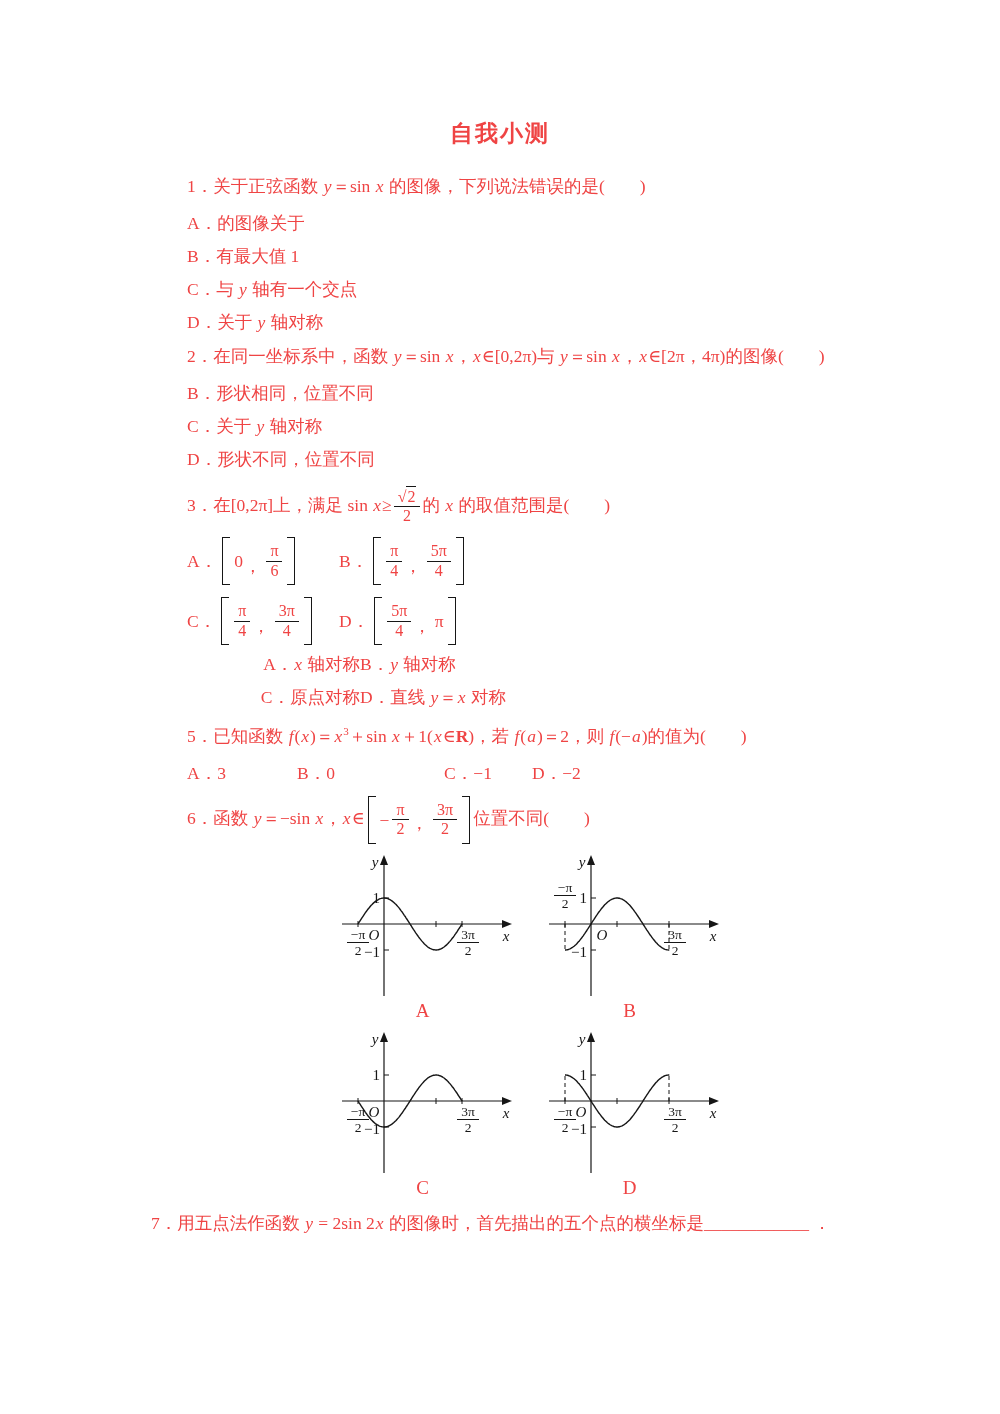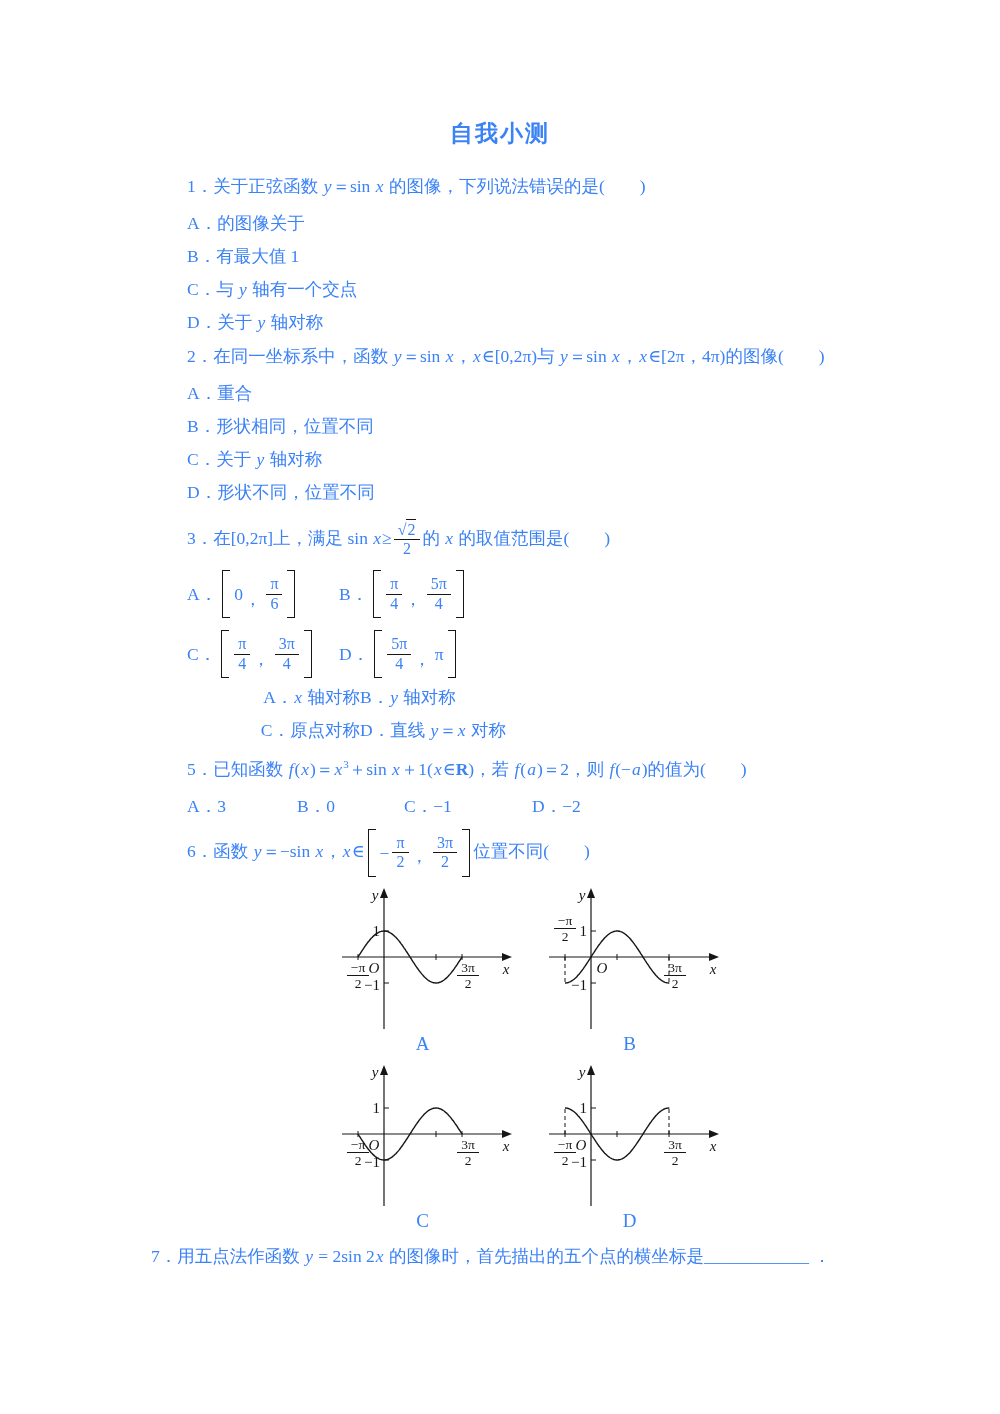--- a/index.html
+++ b/index.html
@@ -1,17 +1,17 @@
 <!DOCTYPE html>
 <html><head>
 <meta charset="utf-8">
 <style>
   html,body{margin:0;padding:0;background:#fff;}
   .page{position:relative;width:1000px;height:1414px;background:#ffffff;overflow:hidden;
-        font-family:"Liberation Serif","DejaVu Serif",serif;font-size:17.5px;color:#3b82f6;}
+        font-family:"Liberation Serif","DejaVu Serif",serif;font-size:17.5px;color:#ef4444;}
   .title{margin:0;padding-top:118px;text-align:center;font-size:23px;font-weight:bold;
          font-family:"Liberation Sans","DejaVu Sans",sans-serif;letter-spacing:2px;}
   .content{padding:22px 117px 0 187px;}
   p{margin:0;}
   .stem{line-height:23px;margin:4px 0 15px;}
   .opt{line-height:21px;margin:0 0 12px;}
   i{font-style:italic;padding:0 1px;}
   sup{font-size:11px;}
   b.setR{font-weight:bold;}
   
@@ -27,21 +27,21 @@
   .icomma{align-self:flex-end;margin:0 3px 7px 0;}
   .iplain{margin:0 1px;}
   
   .row3{display:flex;align-items:center;min-height:54px;margin-bottom:6px;}
   .cell3{display:inline-flex;align-items:center;width:152px;}
   .cell3 .olabel{margin-right:2px;}
   
   .row2 .cellA{display:inline-block;width:173px;text-align:right;}
   .row5 .c1{display:inline-block;width:110px;}
   .row5 .c2{display:inline-block;width:107px;}
-  .row5 .c3{display:inline-block;width:128px;}
+  .row5 .c3{display:inline-block;width:128px;text-align:center;}
   
   .stem6{line-height:28px;margin:8px 0 6px;}
   
   .graphs{margin:6px 0 0 143px;width:400px;}
   .grow{display:flex;gap:22px;margin-bottom:6px;}
   .gwrap{width:185px;}
   .gwrap svg{display:block;}
   .glabel{text-align:center;font-size:19px;line-height:20px;margin-top:1px;}
   
   .q7{margin:14px 0 0 -36px;line-height:23px;}
@@ -54,21 +54,20 @@
 
   <div class="content">
 
     <p class="stem"><span>1．关于正弦函数 </span><i>y</i><span>＝sin </span><i>x</i><span> 的图像，下列说法错误的是(　　)</span></p>
     <p class="opt"><span>A．的图像关于</span></p>
     <p class="opt"><span>B．有最大值 1</span></p>
     <p class="opt"><span>C．与 </span><i>y</i><span> 轴有一个交点</span></p>
     <p class="opt"><span>D．关于 </span><i>y</i><span> 轴对称</span></p>
 
     <p class="stem"><span>2．在同一坐标系中，函数 </span><i>y</i><span>＝sin </span><i>x</i><span>，</span><i>x</i><span>∈[0,2π)与 </span><i>y</i><span>＝sin </span><i>x</i><span>，</span><i>x</i><span>∈[2π，4π)的图像(　　)</span></p>
-    <p class="opt"><span>A．重合</span></p>
     <p class="opt"><span>B．形状相同，位置不同</span></p>
     <p class="opt"><span>C．关于 </span><i>y</i><span> 轴对称</span></p>
     <p class="opt"><span>D．形状不同，位置不同</span></p>
 
     <p class="stem" style="line-height:46px;margin-bottom:6px;"><span>3．在[0,2π]上，满足 sin </span><i>x</i><span>≥</span><span class="frac"><span class="fn"><span>√</span><span class="radicand">2</span></span><span class="fd">2</span></span><span>的 </span><i>x</i><span> 的取值范围是(　　)</span></p>
 
     <div class="row3">
       <span class="cell3">
         <span class="olabel">A．</span>
         <span class="interval">

